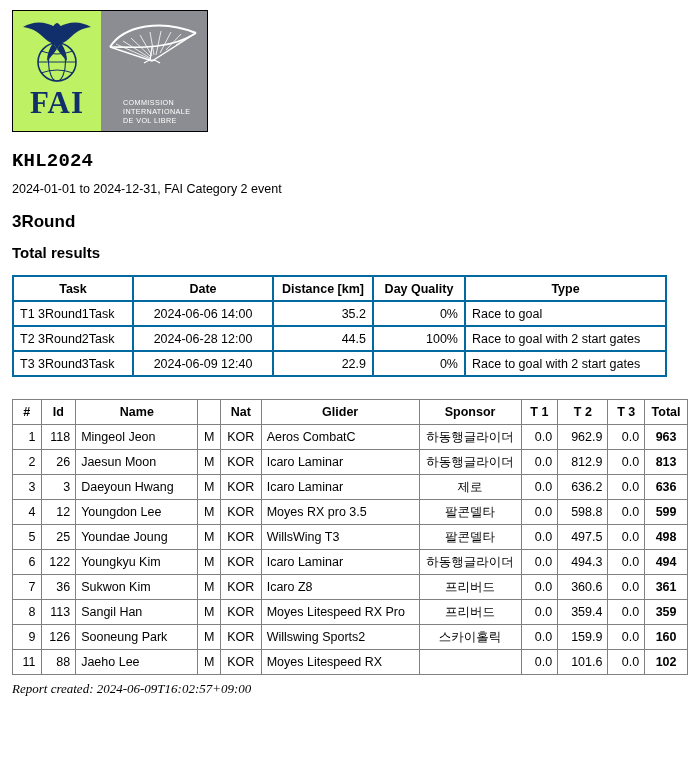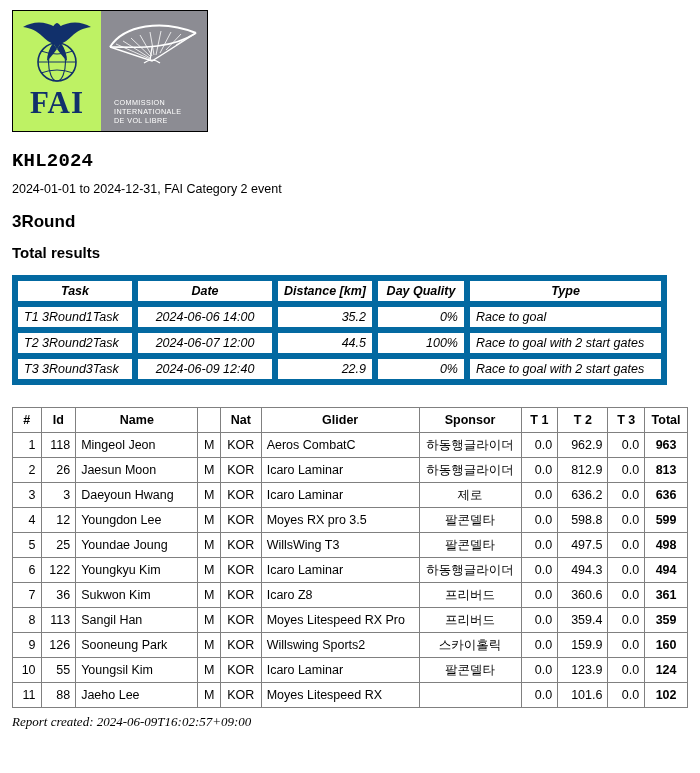--- a/index.html
+++ b/index.html
@@ -61,21 +61,21 @@
     position: relative;
   }
   .cimp-text {
     font-family: "Liberation Sans", sans-serif;
     font-size: 7.2px;
     line-height: 9px;
     letter-spacing: 0.4px;
     color: #ffffff;
     text-transform: uppercase;
     position: absolute;
-    left: 13px;
+    left: 22px;
     bottom: 6px;
   }
 
   
   h1.title {
     font-family: Liberation Mono, monospace;
     font-size: 19px;
     font-weight: bold;
     margin: 0 0 10px 0;
     letter-spacing: 0.2px;
@@ -102,24 +102,23 @@
   table {
     border-collapse: collapse;
     font-family: "Liberation Sans", sans-serif;
     font-size: 12.5px;
   }
   .tasks-table {
     width: 655px;
     margin-bottom: 22px;
   }
   .tasks-table th, .tasks-table td {
-    border: 6px solid #0369a1;
+    border: 2px solid #0369a1;
     padding: 3px 6px;
     height: 25px;
-    font-style: italic;
   }
   .tasks-table thead th {
     text-align: center;
     font-weight: bold;
     background: #ffffff;
   }
   .tasks-table td.task { text-align: left; }
   .tasks-table td.date { text-align: center; }
   .tasks-table td.dist { text-align: right; }
   .tasks-table td.dq   { text-align: right; }
@@ -225,21 +224,21 @@
   <tbody>
     <tr>
       <td class="task">T1 3Round1Task</td>
       <td class="date">2024-06-06 14:00</td>
       <td class="dist">35.2</td>
       <td class="dq">0%</td>
       <td class="type">Race to goal</td>
     </tr>
     <tr>
       <td class="task">T2 3Round2Task</td>
-      <td class="date">2024-06-07 12:00</td>
+      <td class="date">2024-06-28 12:00</td>
       <td class="dist">44.5</td>
       <td class="dq">100%</td>
       <td class="type">Race to goal with 2 start gates</td>
     </tr>
     <tr>
       <td class="task">T3 3Round3Task</td>
       <td class="date">2024-06-09 12:40</td>
       <td class="dist">22.9</td>
       <td class="dq">0%</td>
       <td class="type">Race to goal with 2 start gates</td>
@@ -376,33 +375,20 @@
         <td class="sex">M</td>
         <td class="nat">KOR</td>
         <td class="glider">Willswing Sports2</td>
         <td class="sponsor">스카이홀릭</td>
         <td class="score">0.0</td>
         <td class="score">159.9</td>
         <td class="score">0.0</td>
         <td class="total">160</td>
       </tr>
       <tr>
-        <td class="rank">10</td>
-        <td class="id">55</td>
-        <td class="name">Youngsil Kim</td>
-        <td class="sex">M</td>
-        <td class="nat">KOR</td>
-        <td class="glider">Icaro Laminar</td>
-        <td class="sponsor">팔콘델타</td>
-        <td class="score">0.0</td>
-        <td class="score">123.9</td>
-        <td class="score">0.0</td>
-        <td class="total">124</td>
-      </tr>
-      <tr>
         <td class="rank">11</td>
         <td class="id">88</td>
         <td class="name">Jaeho Lee</td>
         <td class="sex">M</td>
         <td class="nat">KOR</td>
         <td class="glider">Moyes Litespeed RX</td>
         <td class="sponsor"></td>
         <td class="score">0.0</td>
         <td class="score">101.6</td>
         <td class="score">0.0</td>

